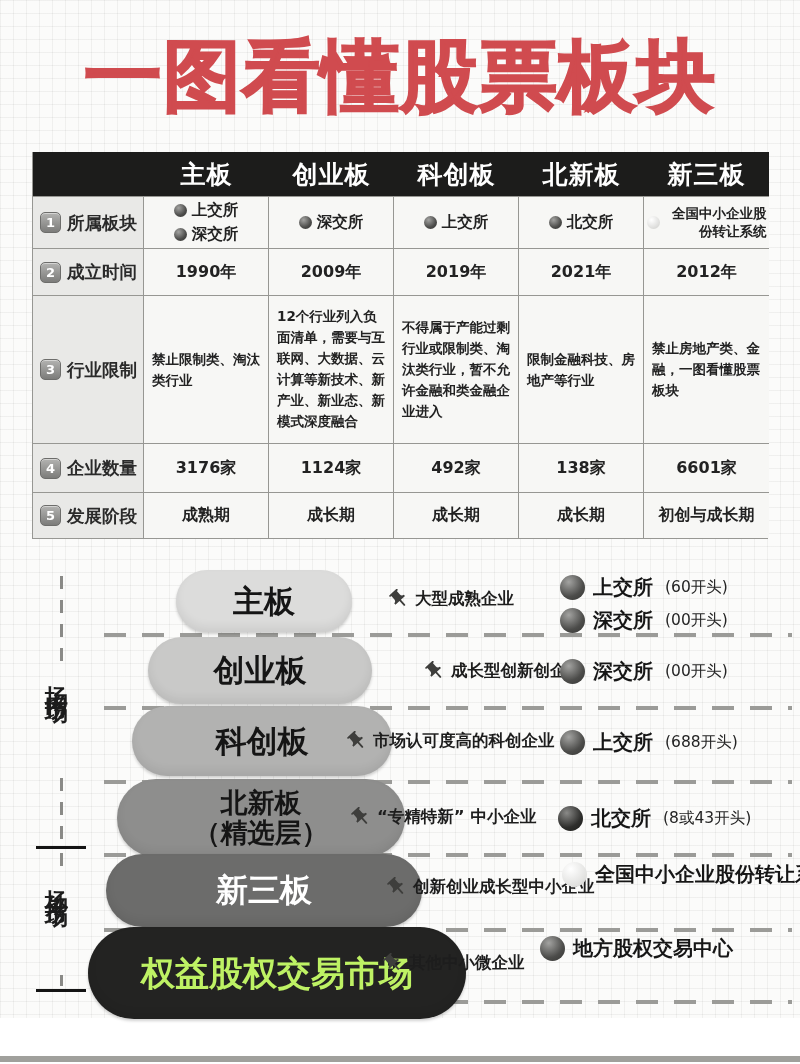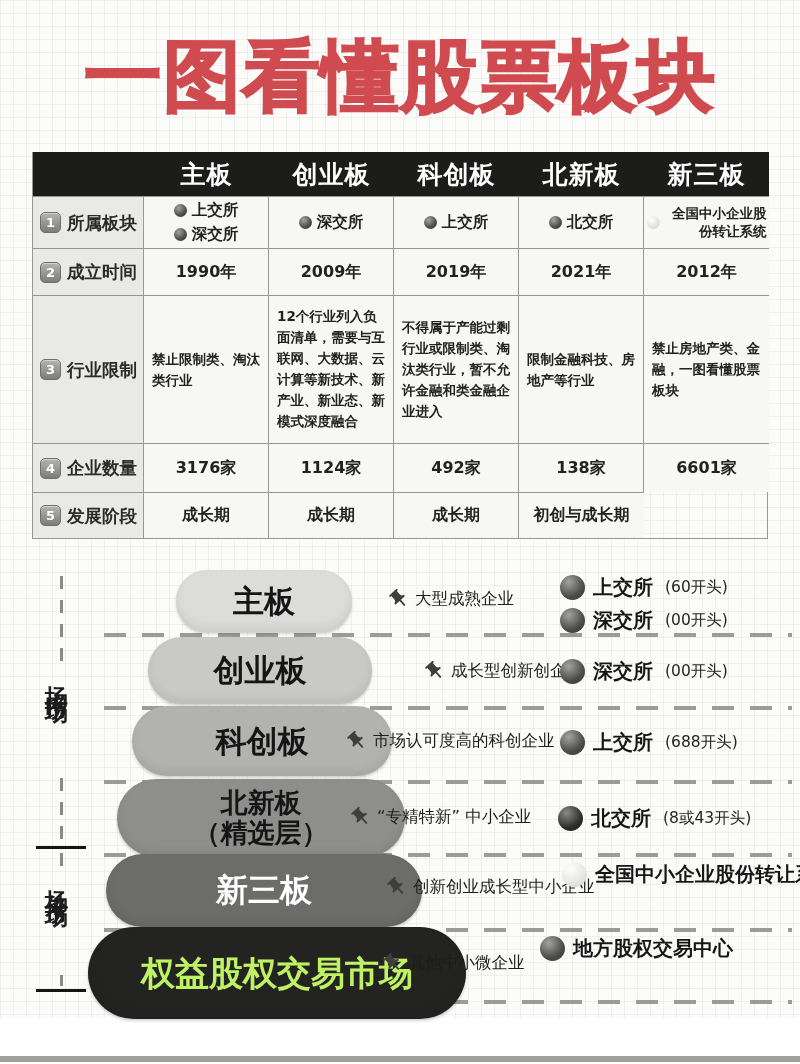--- a/index.html
+++ b/index.html
@@ -48,21 +48,21 @@
   .vdash{position:absolute;left:60px;width:3px;z-index:1;
     background:repeating-linear-gradient(180deg,#8a8a87 0 13px,transparent 13px 24px);}
   .tick{position:absolute;left:36px;width:50px;height:3px;background:#141414;z-index:1;}
   .mkt{position:absolute;left:42px;writing-mode:vertical-rl;text-orientation:upright;
     font-size:23px;font-weight:800;color:#1c1c1c;letter-spacing:5px;z-index:2;}
   .blob{position:absolute;z-index:2;display:flex;flex-direction:column;align-items:center;
     justify-content:center;font-weight:900;color:#151515;
     box-shadow:0 2px 3px rgba(0,0,0,.18), inset 0 -5px 10px rgba(0,0,0,.07);}
   .blob .nm{line-height:1.12;}
   .desc{position:absolute;z-index:2;display:flex;align-items:center;gap:5px;
-    font-size:16.5px;font-weight:400;color:#1d1d1d;white-space:nowrap;}
+    font-size:16.5px;font-weight:700;color:#1d1d1d;white-space:nowrap;}
   .pin{flex:0 0 auto;width:22px;height:22px;transform:rotate(-42deg);}
   .pin svg{width:22px;height:22px;fill:#3e3e3c;}
   .exg{position:absolute;z-index:2;display:flex;flex-direction:column;gap:6px;}
   .exrow{display:flex;align-items:center;gap:8px;white-space:nowrap;}
   .sph{flex:0 0 auto;width:25px;height:25px;border-radius:50%;
     background:radial-gradient(circle at 35% 28%, #a3a3a1, #4c4c4a 60%, #343432);}
   .sph.dark{background:radial-gradient(circle at 35% 28%, #8a8a88, #2e2e2c 60%, #1c1c1a);}
   .sph.light{background:radial-gradient(circle at 35% 28%, #ffffff, #e0e0de 70%, #cdcdcb);}
   .exn{font-size:20px;font-weight:800;color:#161616;}
   .exc{font-size:15.5px;font-weight:500;color:#242424;margin-left:4px;}
@@ -154,20 +154,21 @@
     <div class="td c-year">3176家</div>
     <div class="td c-year">1124家</div>
     <div class="td c-year">492家</div>
     <div class="td c-year">138家</div>
     <div class="td c-year last">6601家</div>
 
     <div class="td lab">
       <span class="badge">5</span>
       <span>发展阶段</span>
     </div>
+    <div class="td c-year">成熟期</div>
     <div class="td c-year">成长期</div>
     <div class="td c-year">成长期</div>
     <div class="td c-year">成长期</div>
     <div class="td c-year last">初创与成长期</div>
   </div>
 
   <div class="sep" style="top:633px"></div>
   <div class="sep" style="top:706px"></div>
   <div class="sep" style="top:780px"></div>
   <div class="sep" style="top:853px"></div>

